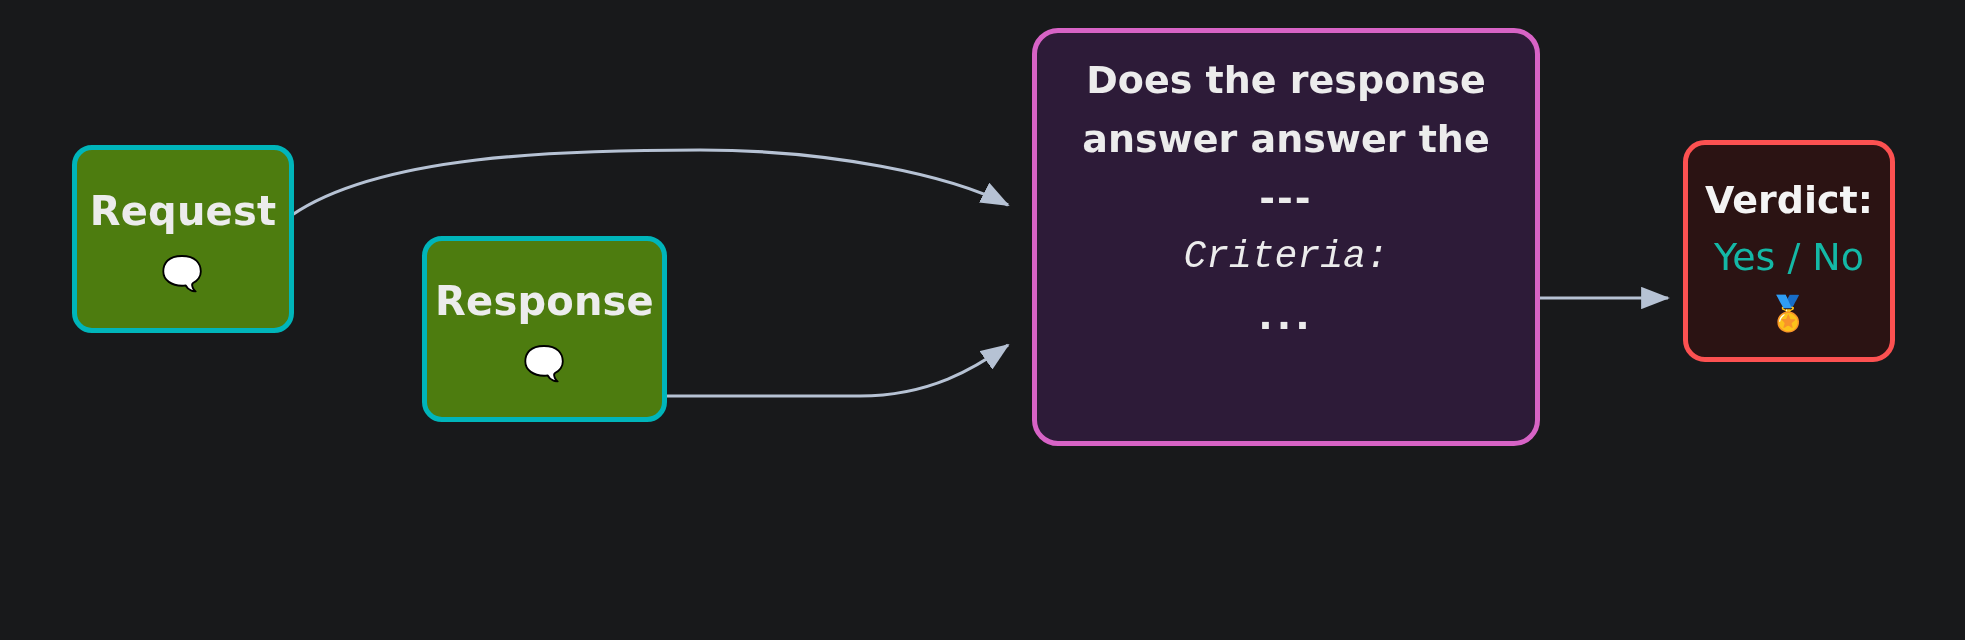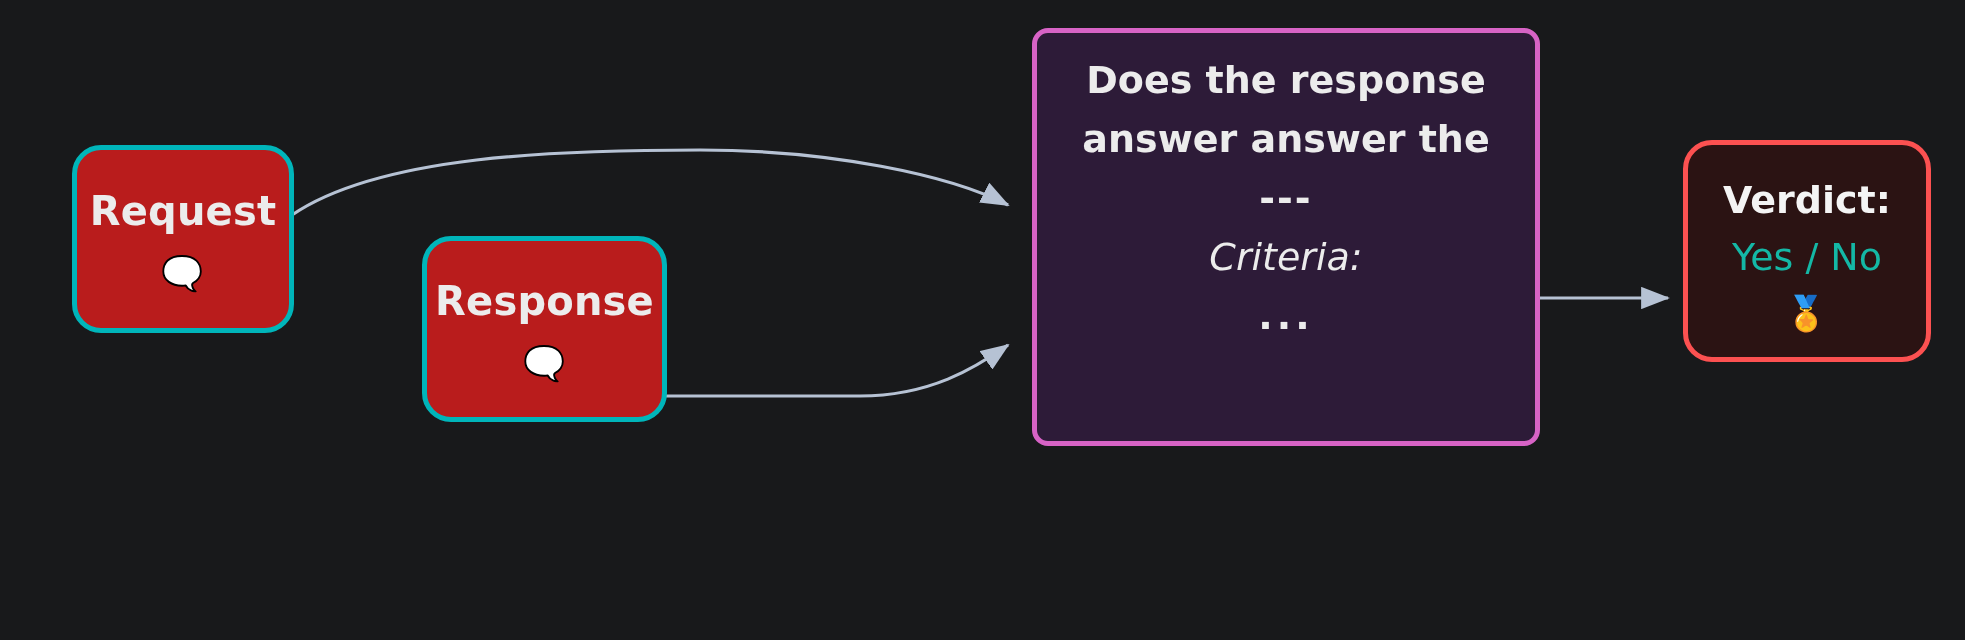--- a/index.html
+++ b/index.html
@@ -35,61 +35,62 @@
     flex-direction: column;
     align-items: center;
     justify-content: center;
     text-align: center;
     border-style: solid;
     overflow: hidden;
   }
 
   
   .node-io {
-    background: #b91c1c;
+    background: #4d7c0f;
     border-color: #00b5ba;
     border-width: 5px;
-    border-radius: 29px;
+    border-radius: 20px;
   }
   .node-io .node-title {
     font-size: 40px;
     font-weight: bold;
     color: #ececec;
     line-height: 1.15;
     letter-spacing: 0.2px;
   }
   .node-io .node-emoji {
     font-size: 34px;
     line-height: 1;
     margin-top: 22px;
   }
 
   
   .node-prompt {
     background: #2d1b38;
     border-color: #d763c6;
     border-width: 5px;
-    border-radius: 16px;
+    border-radius: 26px;
     padding: 18px 26px;
     justify-content: flex-start;
   }
   .node-prompt .line {
     color: #ececec;
     font-size: 38px;
     font-weight: bold;
     line-height: 1.55;
     width: 100%;
   }
   .node-prompt .line.sep {
     font-weight: bold;
     letter-spacing: 2px;
   }
   .node-prompt .line.criteria {
     font-weight: normal;
     font-style: italic;
+    font-family: Liberation Mono, monospace;
   }
   .node-prompt .line.ellipsis {
     font-weight: bold;
     letter-spacing: 4px;
   }
 
   
   .node-verdict {
     background: #2b1313;
     border-color: #fc5151;
@@ -144,19 +145,19 @@
   </div>
 
   <div class="node node-prompt" id="node-prompt" style="left:1032px; top:28px; width:508px; height:418px;">
     <div class="line">Does the response</div>
     <div class="line">answer answer the</div>
     <div class="line sep">---</div>
     <div class="line criteria">Criteria:</div>
     <div class="line ellipsis">...</div>
   </div>
 
-  <div class="node node-verdict" id="node-verdict" style="left:1683px; top:140px; width:248px; height:222px;border-radius:29px;">
+  <div class="node node-verdict" id="node-verdict" style="left:1683px; top:140px; width:212px; height:222px;">
     <div class="v-title">Verdict:</div>
     <div class="v-value">Yes / No</div>
     <div class="node-emoji">🏅</div>
   </div>
 
 </div>
 
 </body></html>

